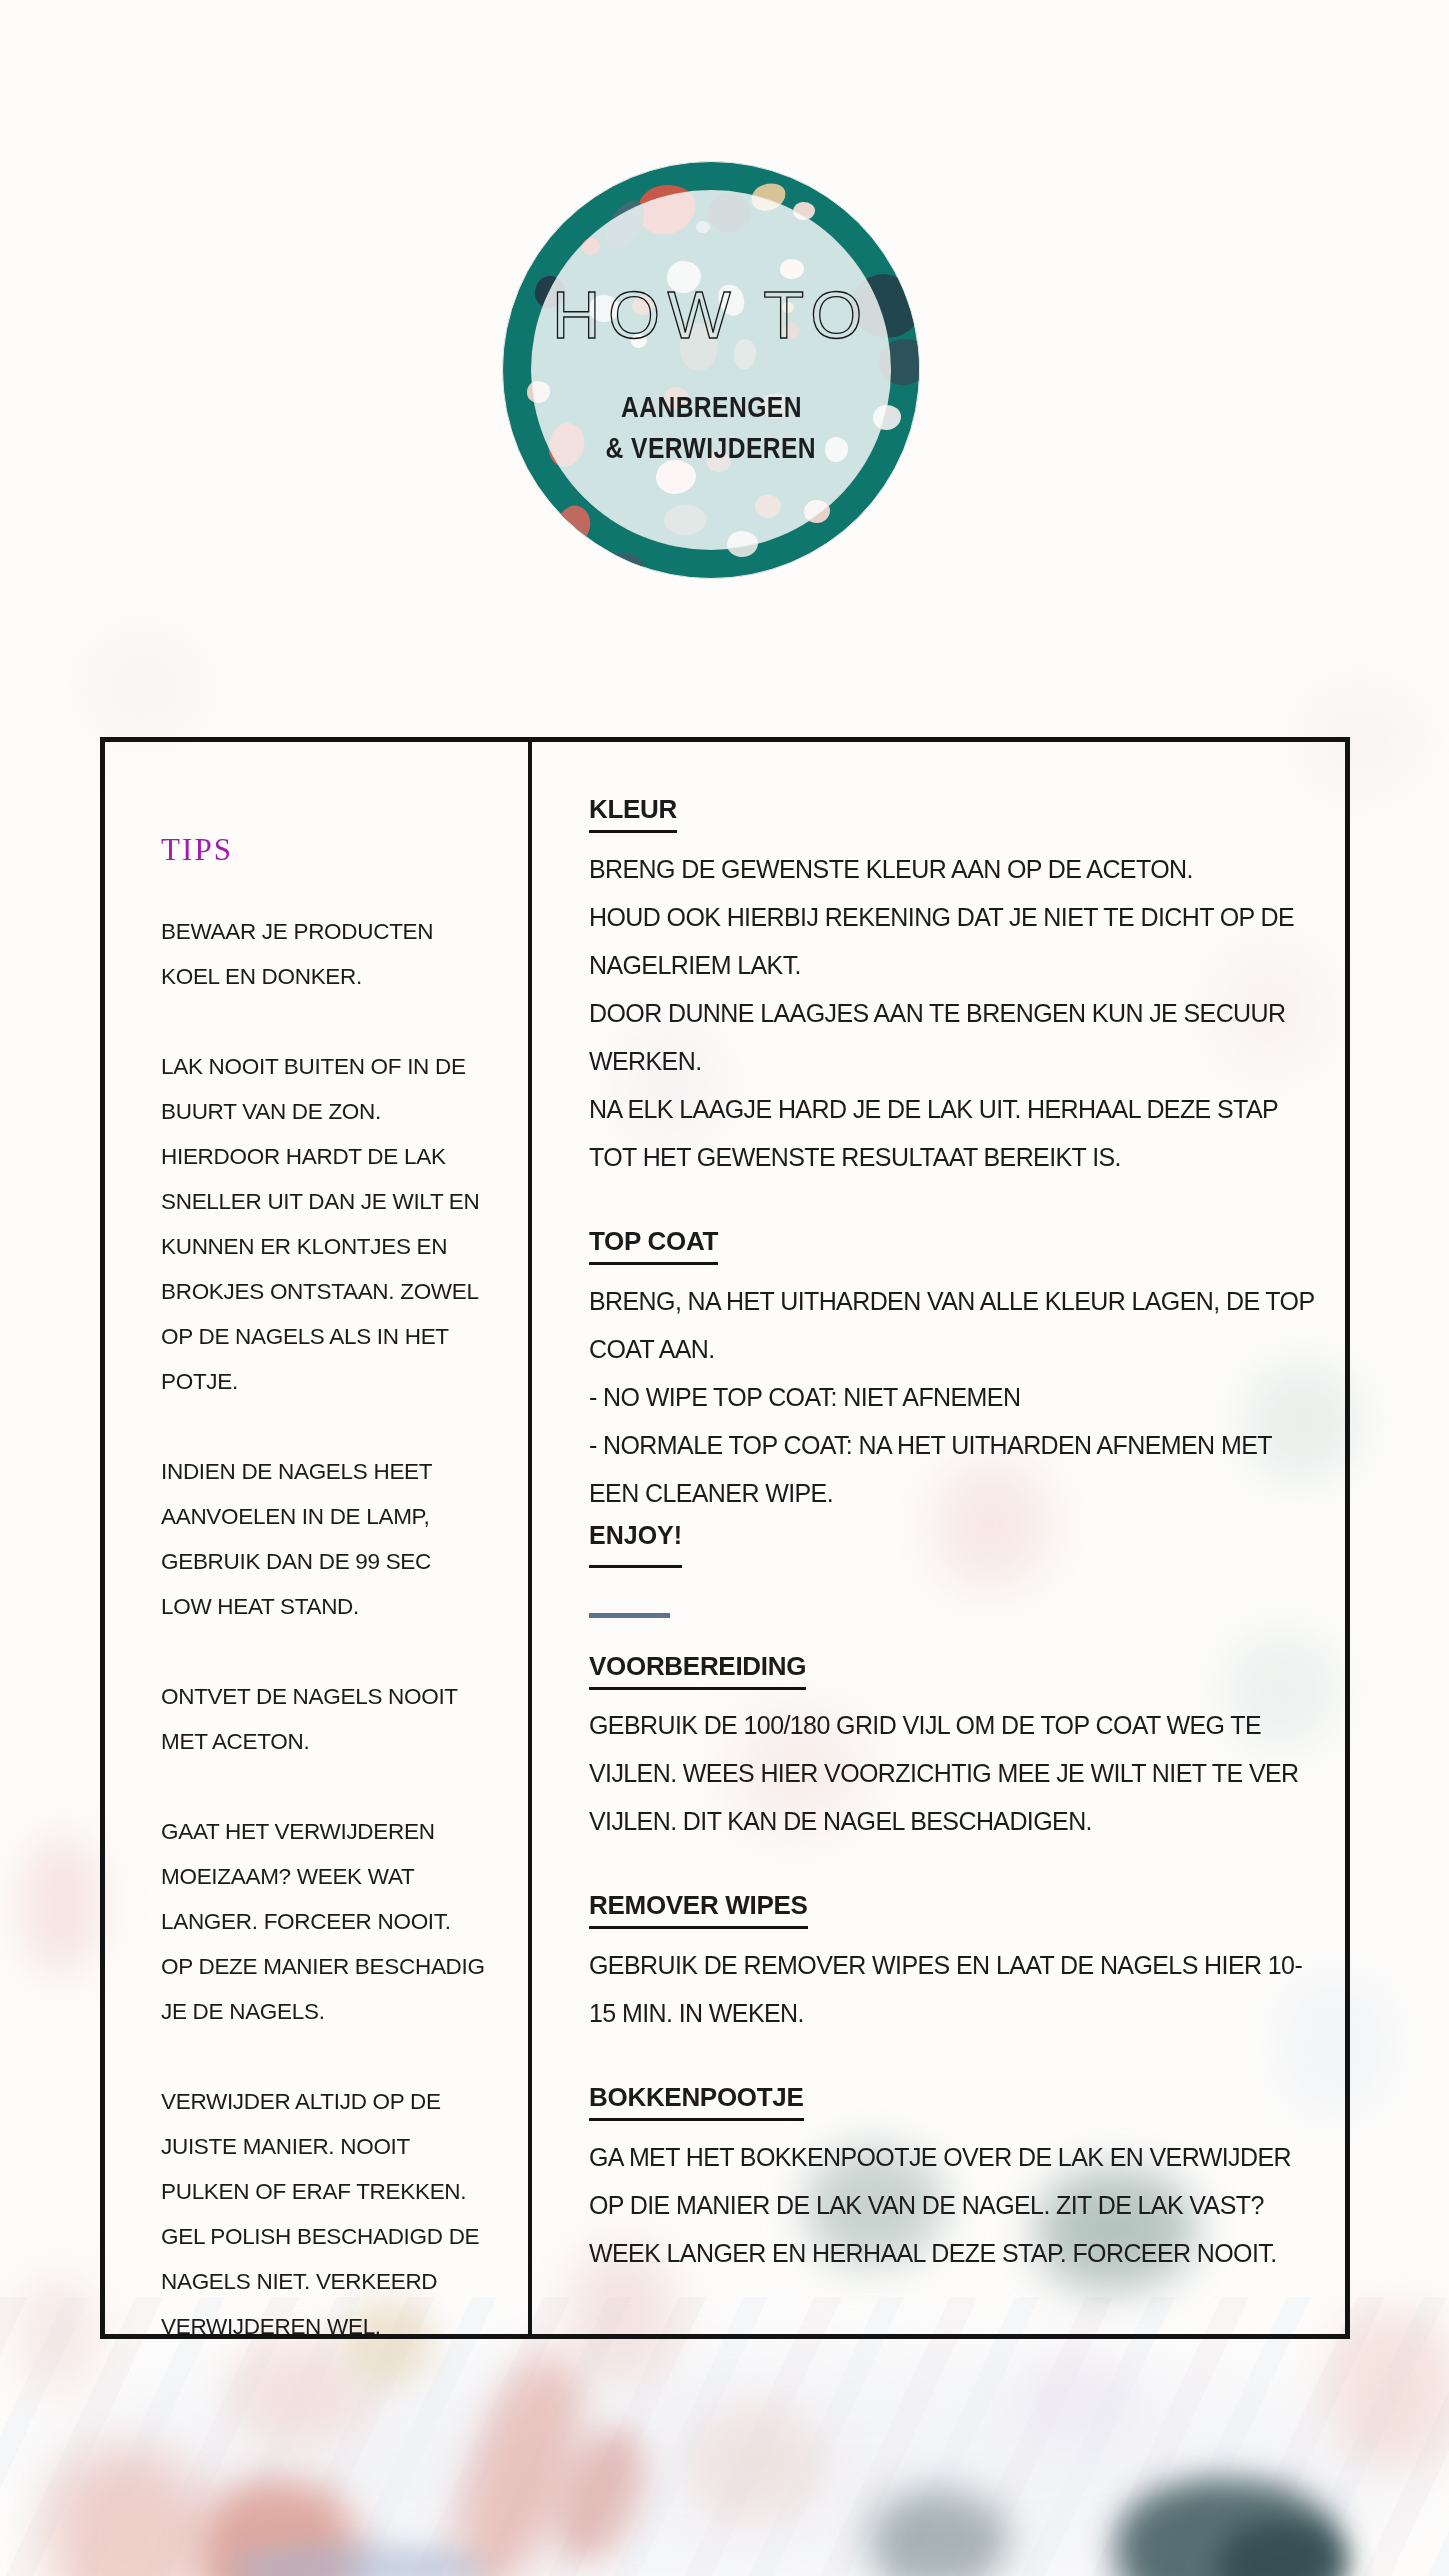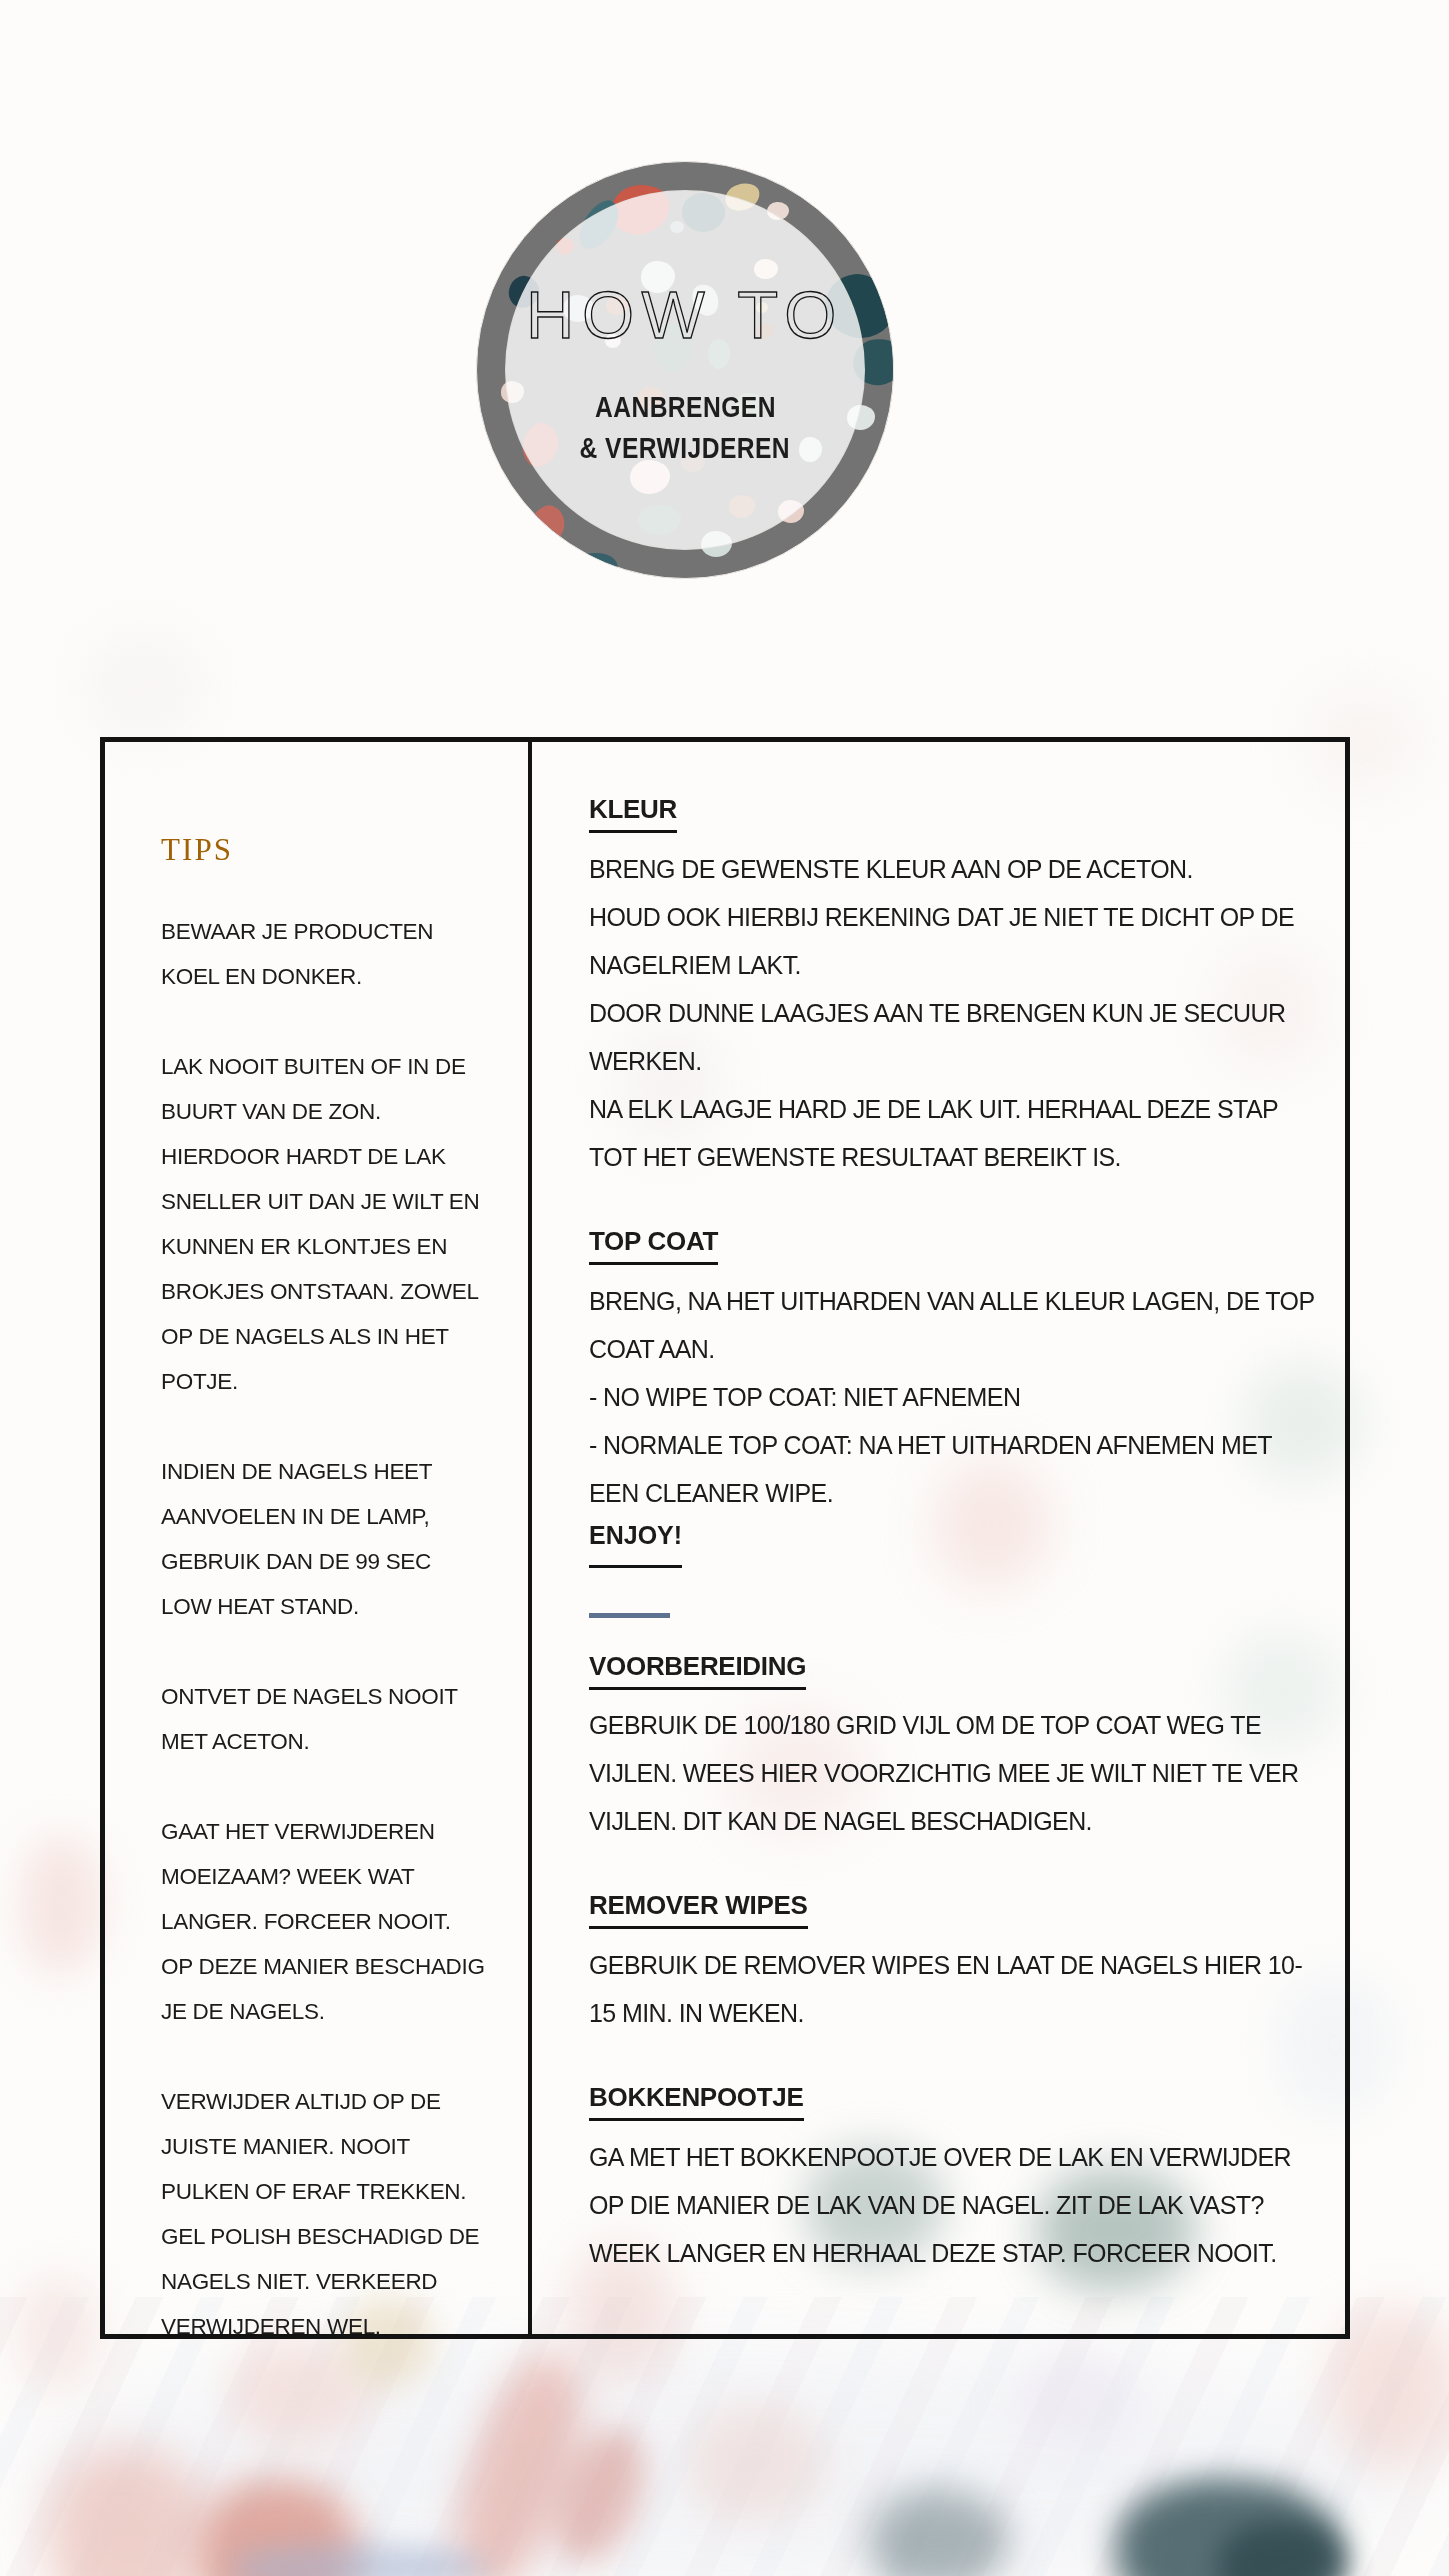--- a/index.html
+++ b/index.html
@@ -20,24 +20,24 @@
     background: repeating-linear-gradient(115deg,
       rgba(226,214,218,0.18) 0 25px,
       rgba(255,255,255,0) 25px 59px,
       rgba(214,222,232,0.16) 59px 81px,
       rgba(255,255,255,0) 81px 123px);
     pointer-events: none;
   }
 
   
   .logo {
-    position: absolute; left: 476px; top: 161px;
+    position: absolute; left: 502px; top: 161px;
     width: 416px; height: 416px;
     border-radius: 50%;
-    background: #737373;
+    background: #0f766e;
     border: 0.5px solid #eceae6;
     overflow: hidden;
   }
   .logo .spot { position: absolute; }
   .logo-veil {
     position: absolute; inset: 28px;
     border-radius: 50%;
     background: rgba(255,255,255,0.80);
     border: 0.5px solid rgba(220,218,212,0.55);
   }
@@ -87,21 +87,21 @@
   .col-right {
     flex: 1;
     box-sizing: border-box;
     padding: 52px 25px 0 57px;
   }
 
   
   .serif-heading {
     font-family: "Liberation Serif", serif;
     font-weight: 400;
-    color: #a16207;
+    color: #a21caf;
   }
   .tips-heading {
     font-size: 31px;
     letter-spacing: 2.1px;
     margin: 0 0 41px 0;
   }
   .tips-par {
     font-size: 22.5px;
     line-height: 45px;
     letter-spacing: -0.3px;

